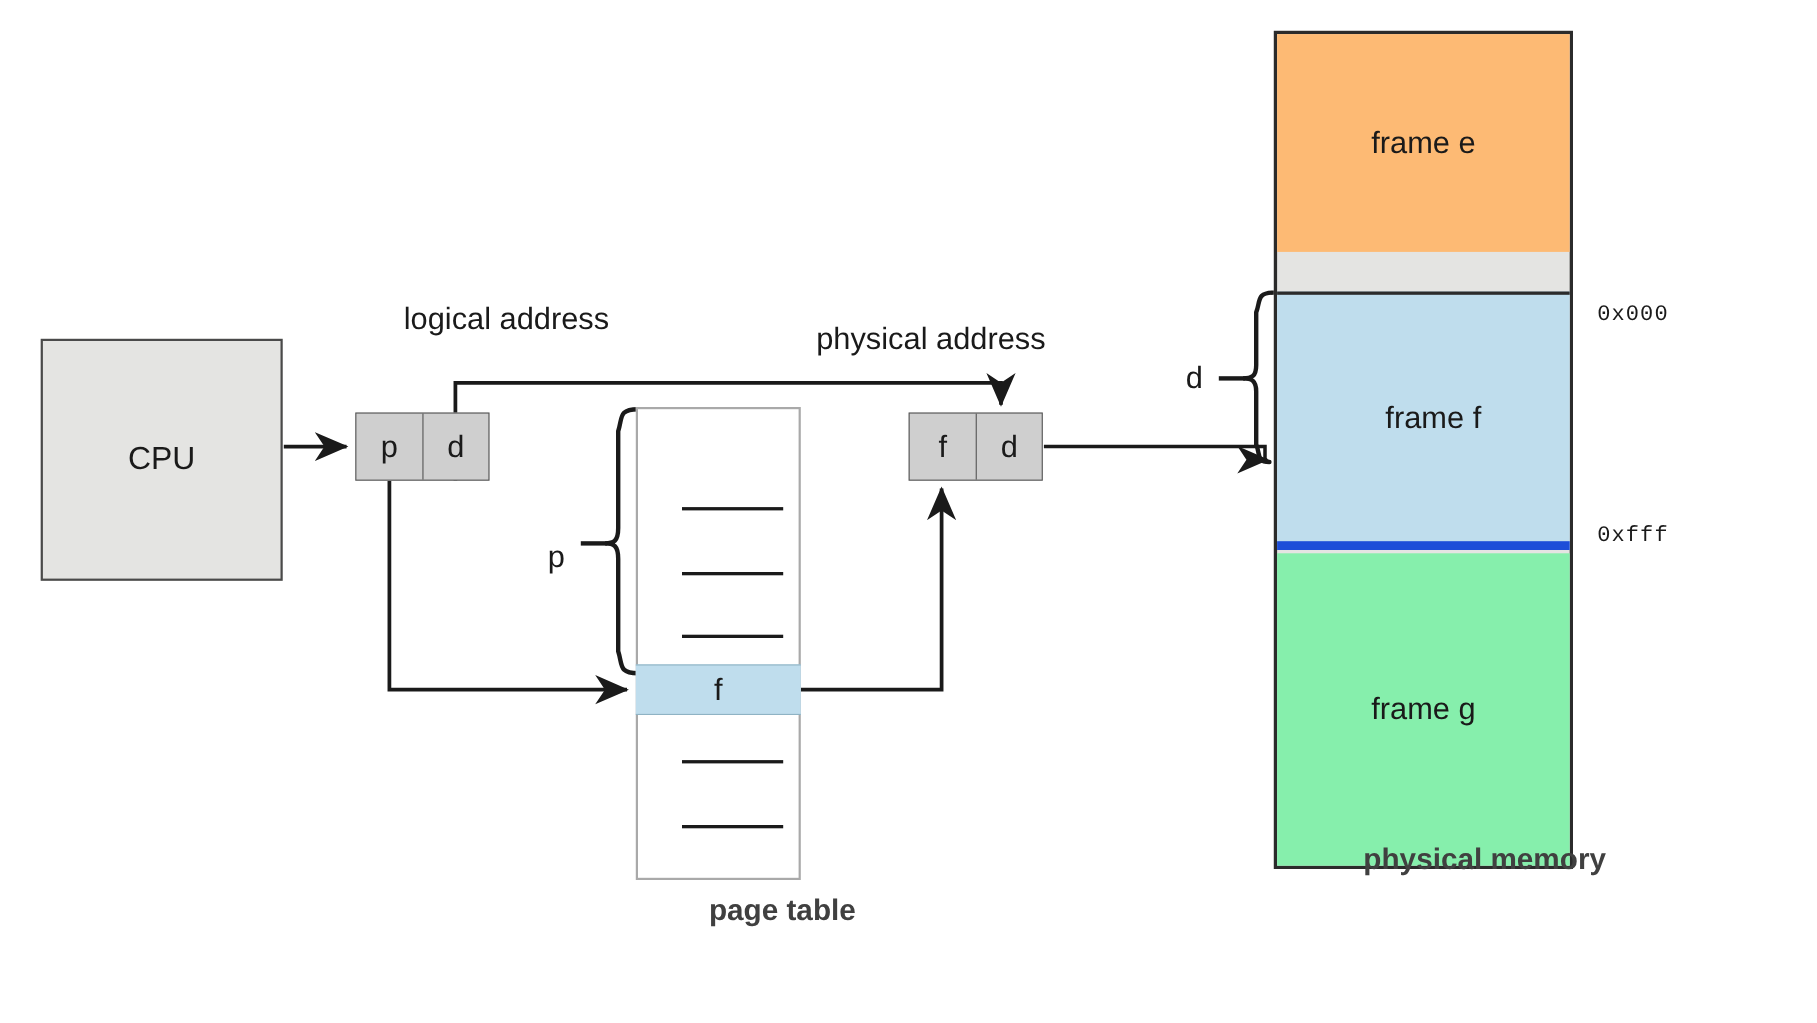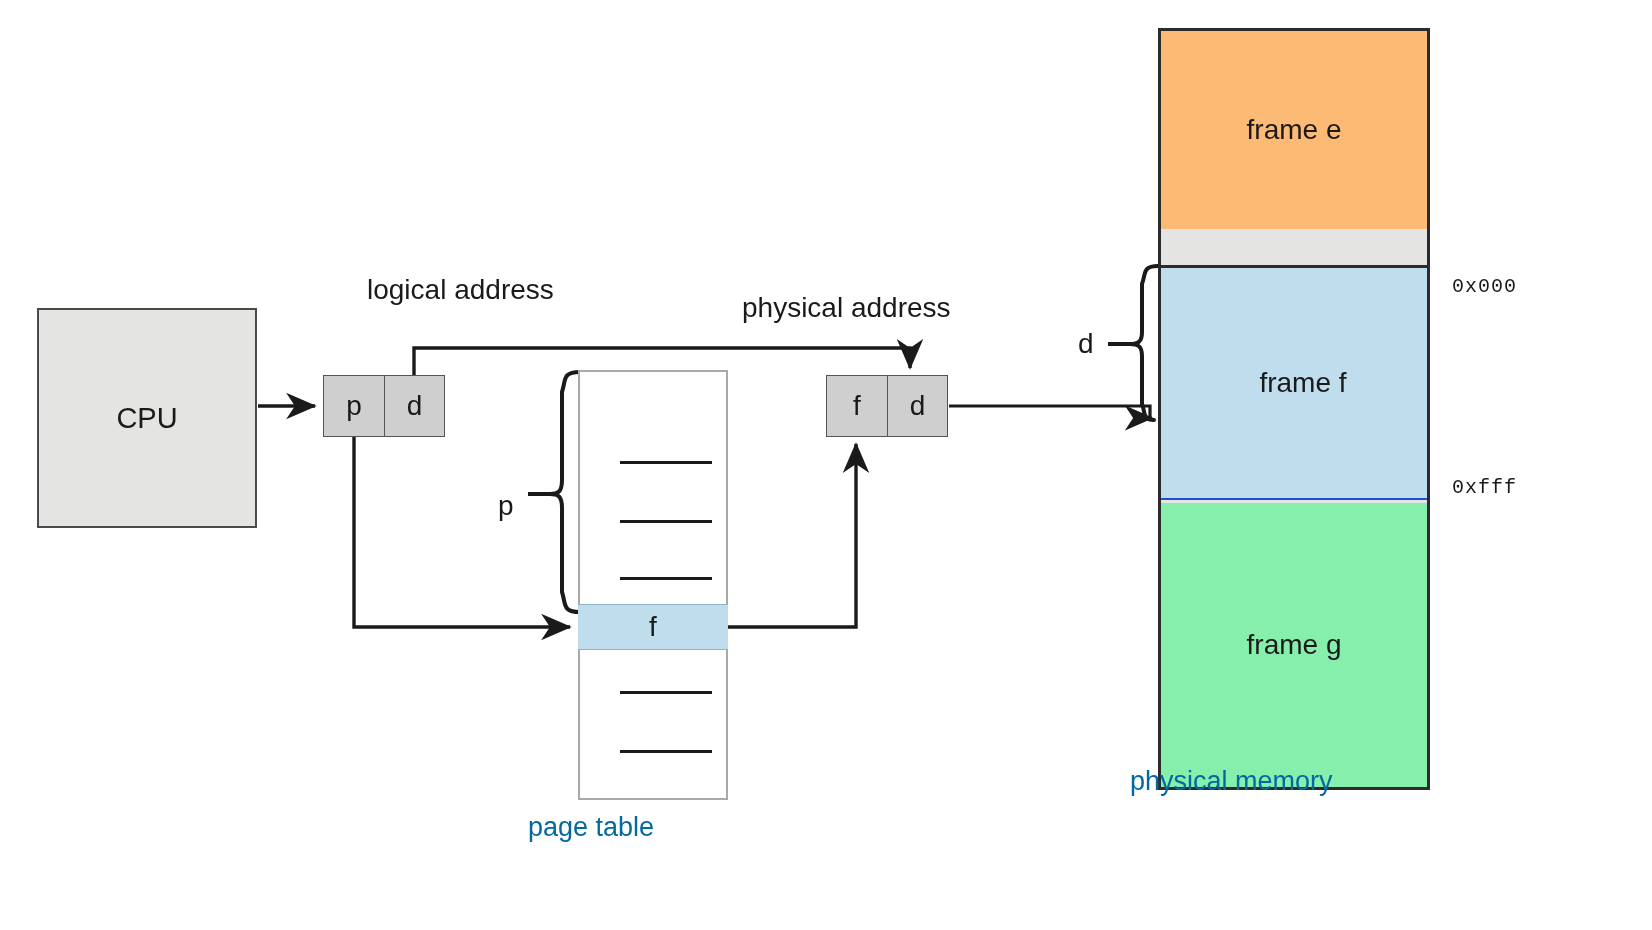--- a/index.html
+++ b/index.html
@@ -113,30 +113,31 @@
     align-items: center;
     justify-content: center;
     font-size: 28px;
     color: #1a1a1a;
     box-sizing: border-box;
   }
   #pm-frame-e { top: 31px; height: 198px; background: #fdba74; }
   #pm-frame-f {
     top: 265px; height: 235px; background: #bfdded;
     border-top: 3px solid #2b2b2b;
-    border-bottom: 2px solid #1d4ed8;
+    border-bottom: 8px solid #1d4ed8;
     padding-left: 18px;
   }
   #pm-frame-g { top: 503px; height: 284px; background: #86efac; }
 
   .caption {
     position: absolute;
-    text-align: left;
+    text-align: right;
     font-size: 27px;
-    color: #0369a1;
+    color: #404040;
+    font-weight: bold;
   }
 </style>
 </head>
 <body>
 
 <div id="stage">
 
   <svg id="svg-layer" viewBox="0 0 1652 930" xmlns="http://www.w3.org/2000/svg">
     <defs>
       <marker id="arrowR" markerWidth="11" markerHeight="11" refX="8.5" refY="4.2" orient="auto" markerUnits="strokeWidth">

